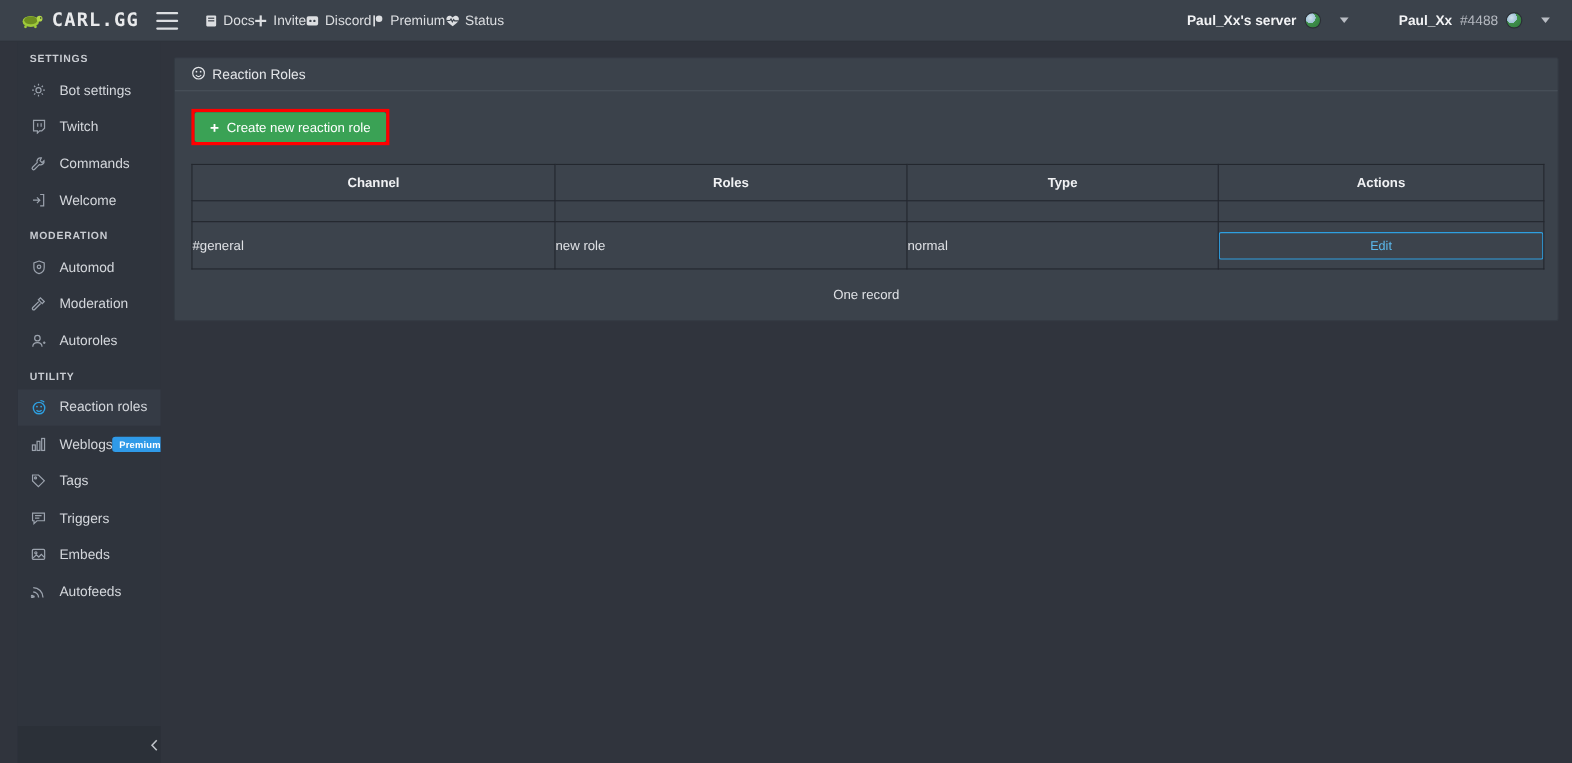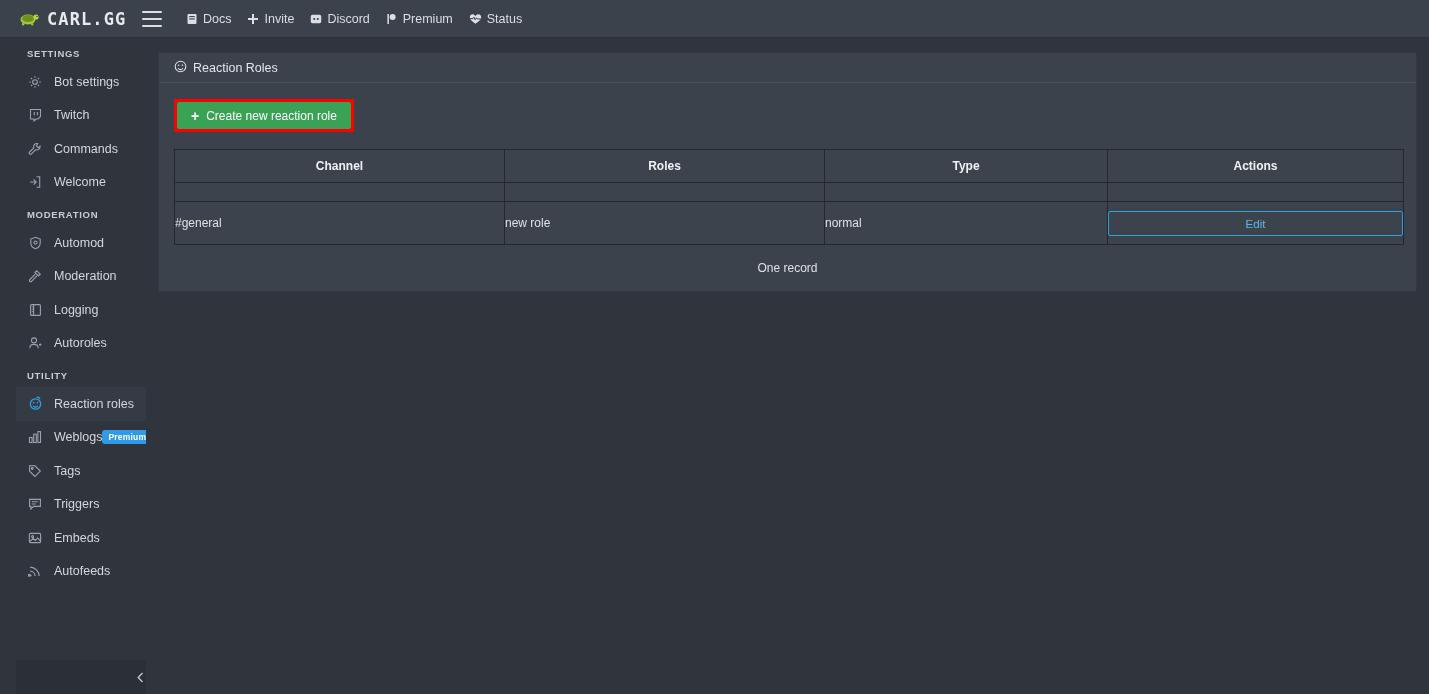--- a/index.html
+++ b/index.html
@@ -37,21 +37,21 @@
     font-family: "DejaVu Sans Mono", monospace;
   }
   .hamburger {
     margin-left: 14px;
     width: 20px; height: 16px;
     display: flex; flex-direction: column; justify-content: space-between;
     cursor: pointer;
   }
   .hamburger i { display:block; height: 2px; background: #dcdee1; border-radius: 1px; }
 
-  .navlinks { display: flex; align-items: center; margin-left: 24px; gap: 16px; }
+  .navlinks { display: flex; align-items: center; margin-left: 24px; }
   .navlink {
     display: flex; align-items: center; gap: 5px;
     color: #dcdee1; font-size: 12.5px; cursor: pointer;
     white-space: nowrap;
   }
   .navlink svg { display: block; }
 
   .nav-right {
     margin-left: auto; display: flex; align-items: center;
     gap: 0px; margin-right: 14px;
@@ -272,20 +272,33 @@
       <span>
         <svg width="13" height="12" viewBox="0 0 13 12">
             <path d="M6.5 10.8C3 8.2 0.8 6.6 0.8 4.2 0.8 2.5 2.1 1.3 3.6 1.3c1 0 2 .5 2.9 1.6.9-1.1 1.9-1.6 2.9-1.6 1.5 0 2.8 1.2 2.8 2.9 0 2.4-2.2 4-5.7 6.6z" fill="#dcdee1"></path>
             <path d="M1 5.6h3l1-1.4 1.2 2.6 1.2-2 .9 1.2H12" stroke="#3b424b" stroke-width="1" fill="none"></path>
           </svg>
       </span>
       <span>Status</span>
     </div>
   </div>
 
+  <div class="nav-right">
+    <div class="usergroup">
+      <span class="uname">Paul_Xx's server</span>
+      <span class="avatar"></span>
+      <span class="caret"></span>
+    </div>
+    <div class="usergroup" style="margin-left:34px;">
+      <span class="uname">Paul_Xx</span>
+      <span class="udisc">#4488</span>
+      <span class="avatar"></span>
+      <span class="caret"></span>
+    </div>
+  </div>
 </div>
 
 <div class="sidebar">
 
   <div class="sb-section">SETTINGS</div>
 
   <div class="sb-item">
     <span class="sb-icon">
       <svg width="14" height="14" viewBox="0 0 14 14" fill="none" stroke="currentColor" stroke-width="1.1">
           <circle cx="7" cy="7" r="2.3"></circle>
@@ -341,30 +354,20 @@
   <div class="sb-item">
     <span class="sb-icon">
       <svg width="14" height="14" viewBox="0 0 14 14" fill="none" stroke="currentColor" stroke-width="1.2">
           <path d="M8.8 1.8l3.4 3.4-1.8 1.8-3.4-3.4z"></path>
           <path d="M7.2 5.2L1.8 10.6a1.2 1.2 0 101.7 1.7l5.4-5.4"></path>
         </svg>
     </span>
     <span class="sb-label">Moderation</span>
   </div>
 
-  <div class="sb-item">
-    <span class="sb-icon">
-      <svg width="13" height="14" viewBox="0 0 13 14" fill="none" stroke="currentColor" stroke-width="1.1">
-          <rect x="1.6" y="1.6" width="9.8" height="10.8" rx="1"></rect>
-          <path d="M4.6 1.6v10.8"></path>
-          <path d="M2.8 4h1M2.8 6.3h1M2.8 8.6h1"></path>
-        </svg>
-    </span>
-    <span class="sb-label">Logging</span>
-  </div>
 
   <div class="sb-item">
     <span class="sb-icon">
       <svg width="14" height="14" viewBox="0 0 14 14" fill="none" stroke="currentColor" stroke-width="1.1">
           <circle cx="6" cy="4.4" r="2.5"></circle>
           <path d="M1.8 12.2c0-2.4 1.9-3.8 4.2-3.8s4.2 1.4 4.2 3.8"></path>
           <path d="M11 8.6h2.4M12.2 7.4v2.4"></path>
         </svg>
     </span>
     <span class="sb-label">Autoroles</span>

